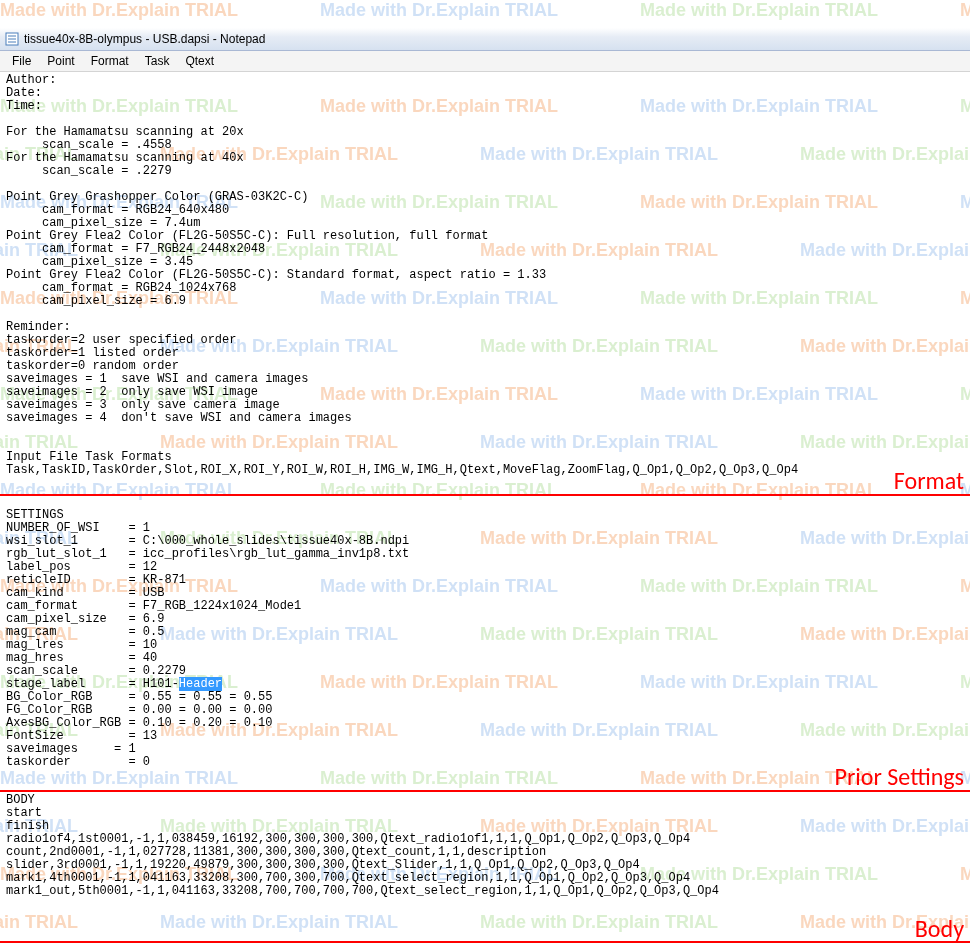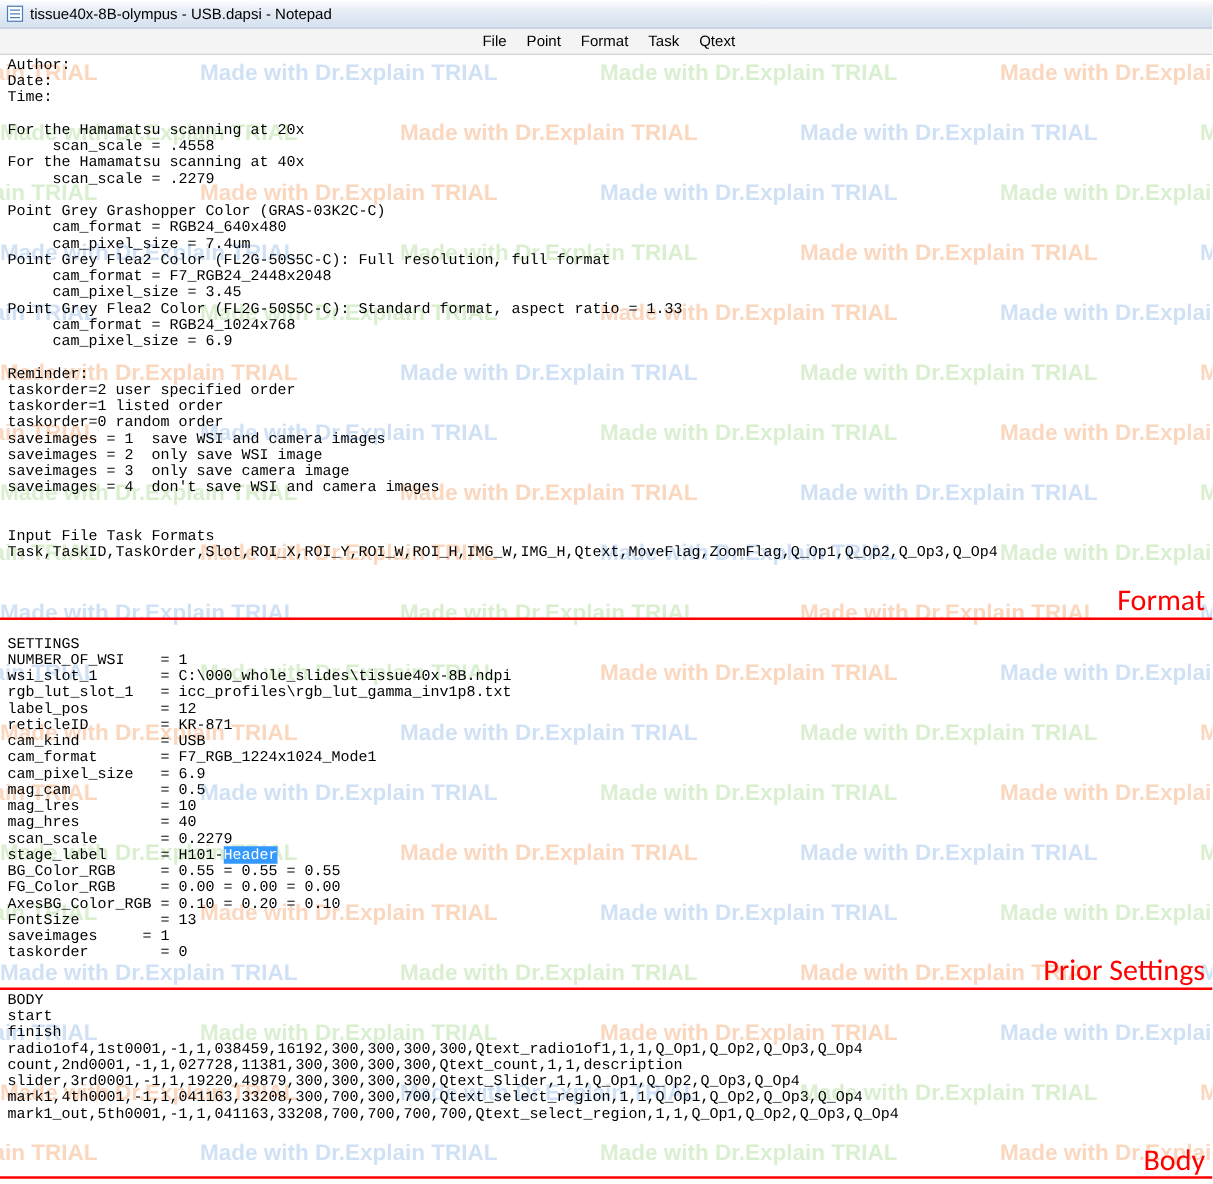--- a/index.html
+++ b/index.html
@@ -16,38 +16,38 @@
   }
   .titlebar {
     height: 22px;
     background: linear-gradient(to bottom, #ffffff, #e6ecf5 40%, #d6e1f0);
     border-bottom: 1px solid #a9b8d4;
     display: flex;
     align-items: center;
     padding-left: 4px;
     font-size: 12px;
     color: #000;
+    margin-top: 28px;
   }
   .titlebar .icon {
     width: 16px;
     height: 16px;
     margin-right: 4px;
     display: inline-flex;
     align-items: center;
     justify-content: center;
   }
   .menubar {
     height: 20px;
     background: #f4f4f4;
     border-bottom: 1px solid #d4d4d4;
     display: flex;
     align-items: center;
     padding-left: 4px;
     font-size: 12px;
-    justify-content: center;
   }
   .menubar .menuitem {
     padding: 2px 8px;
     cursor: default;
   }
   .content {
     font-family: Consolas, "Courier New", monospace;
     font-size: 12px;
     line-height: 13px;
     white-space: pre;

